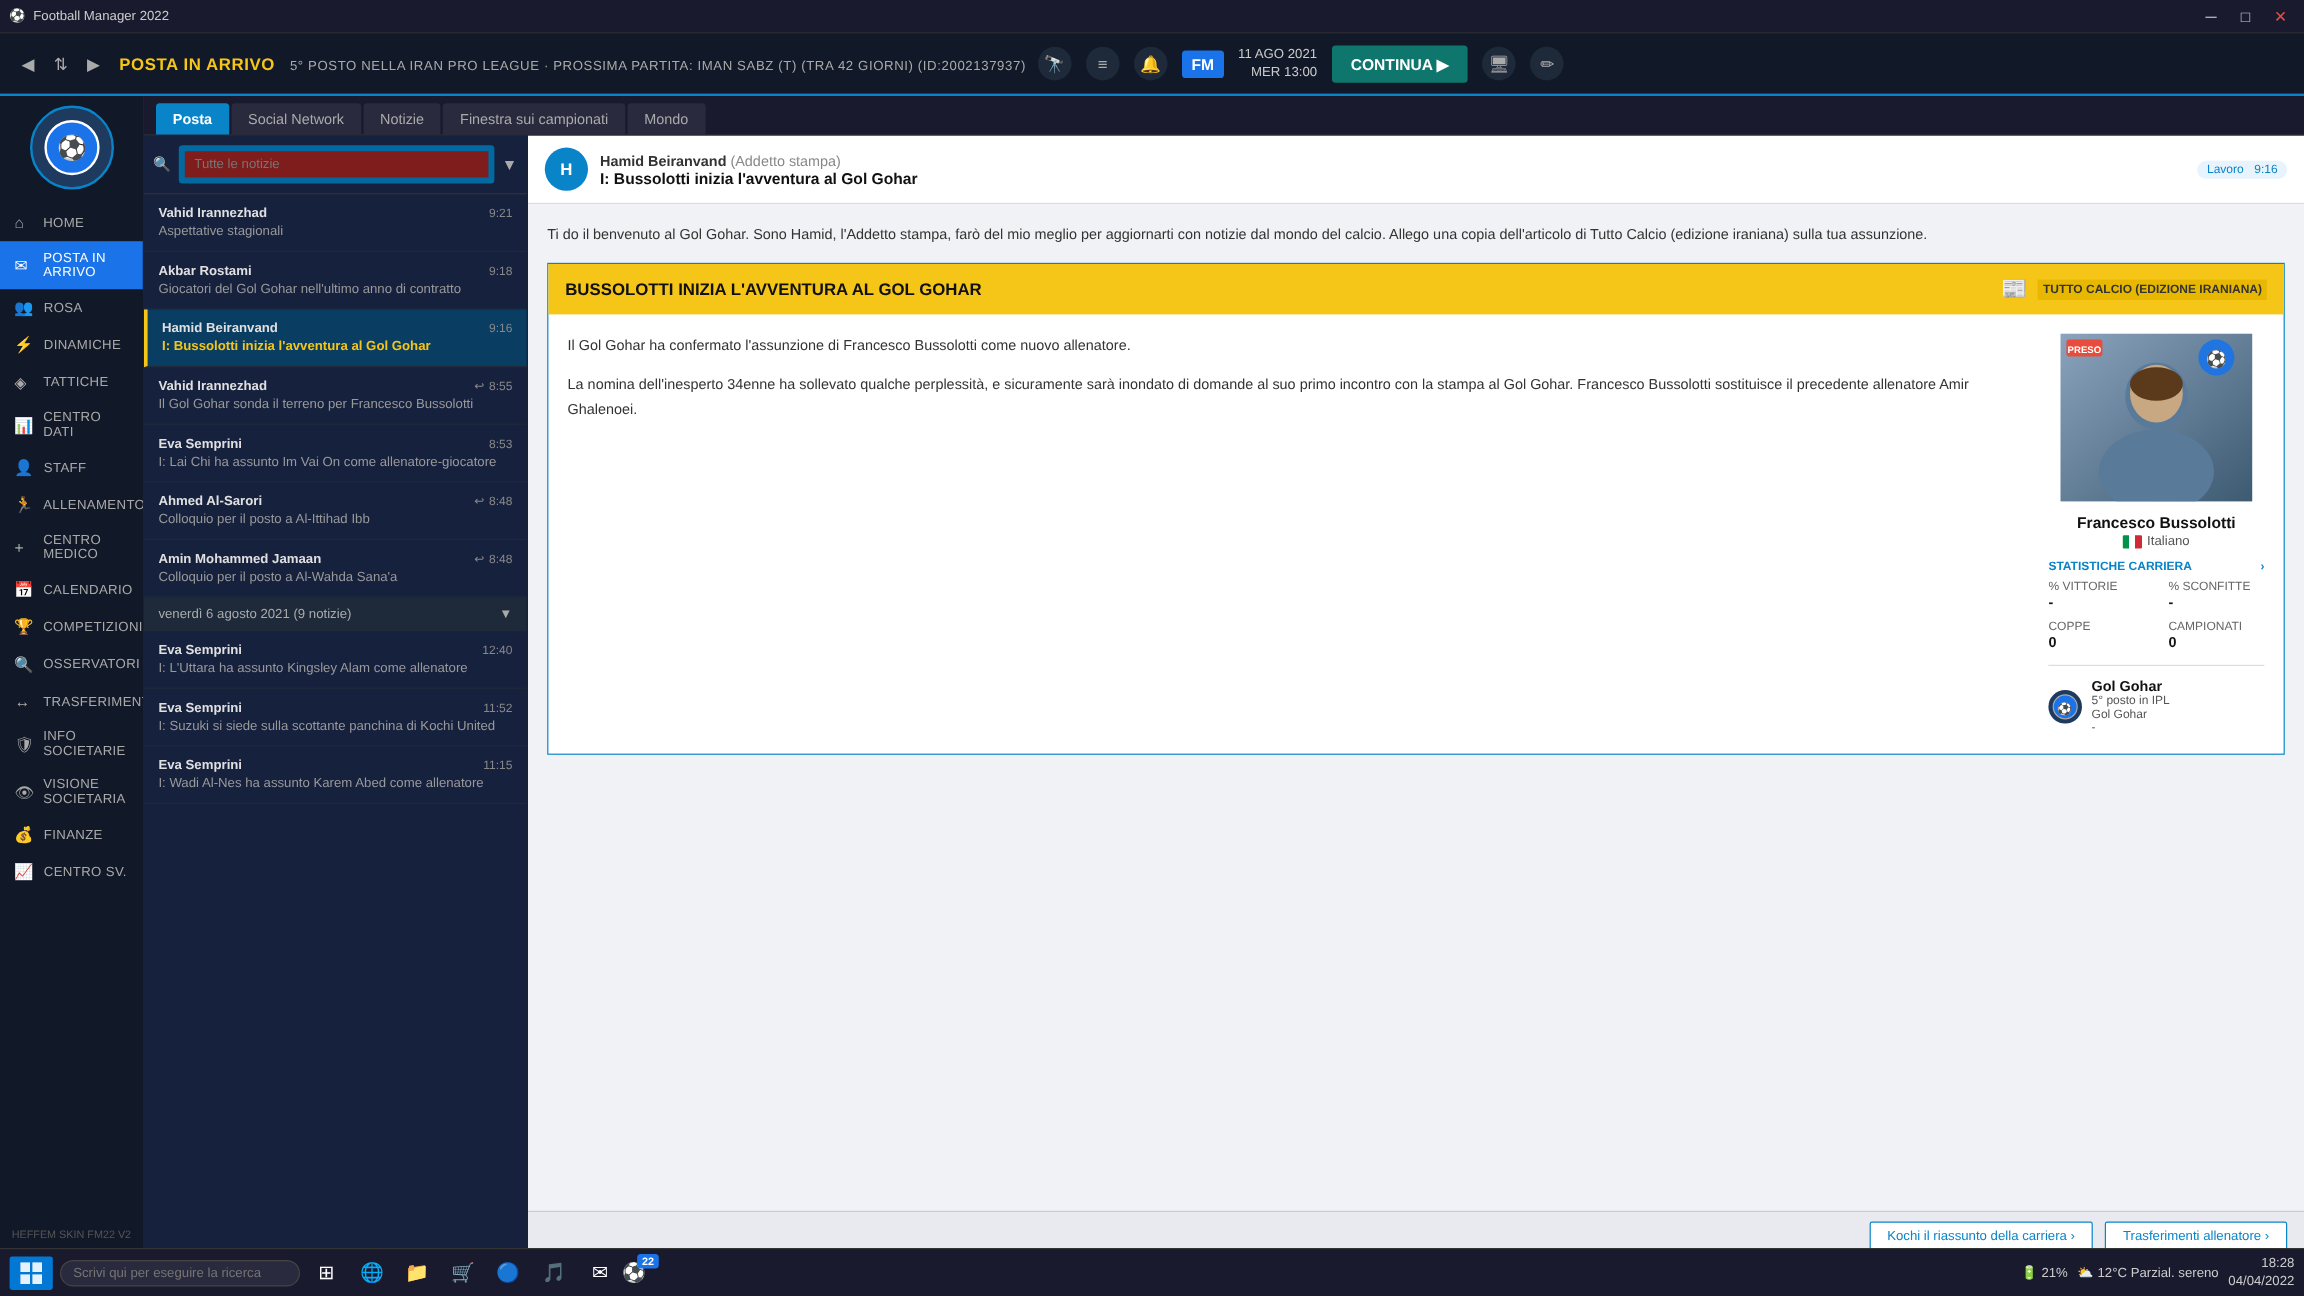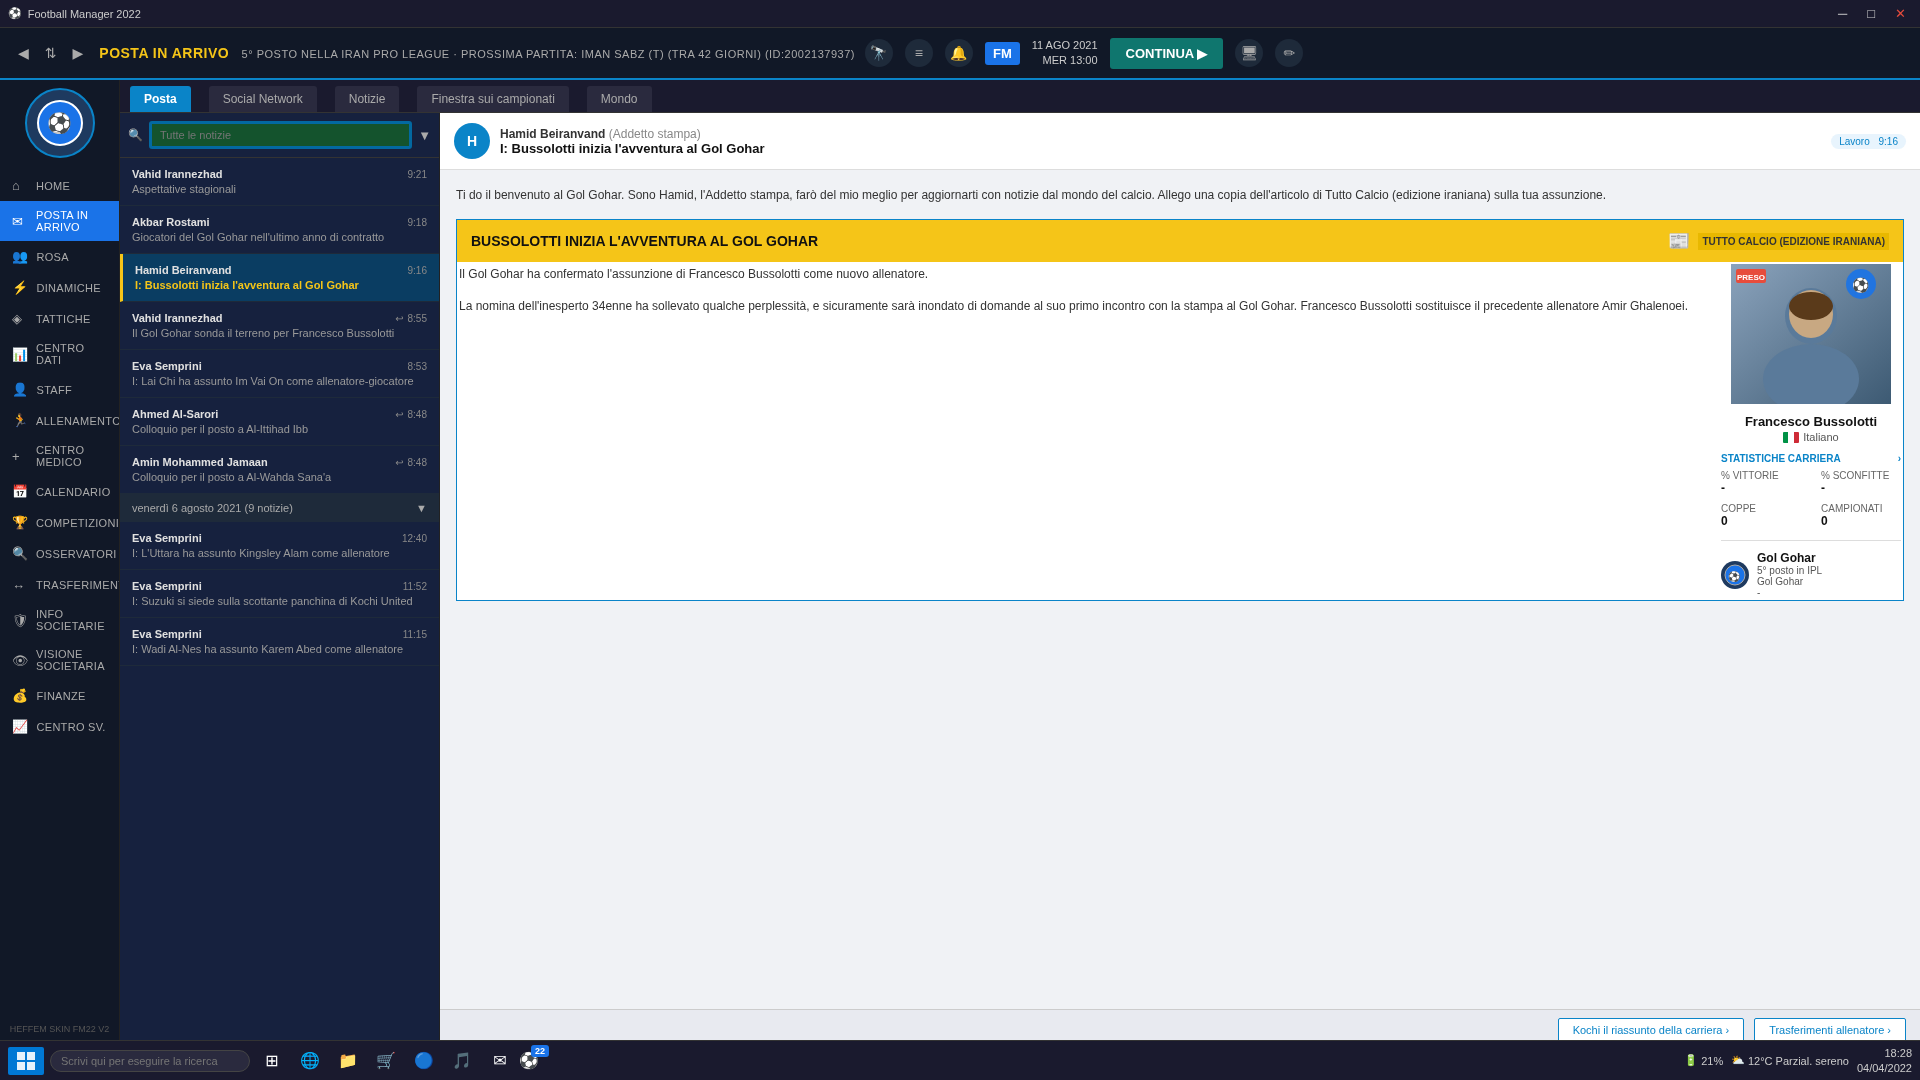--- a/index.html
+++ b/index.html
@@ -27,31 +27,31 @@
 
     
     #sidebar { width: 120px; background: #111827; display: flex; flex-direction: column; align-items: center; padding: 8px 0; border-right: 1px solid #222; overflow-y: auto; }
     #club-logo { width: 70px; height: 70px; background: #1e3a5f; border-radius: 50%; display: flex; align-items: center; justify-content: center; margin-bottom: 12px; border: 2px solid #0a84c8; }
     .sidebar-item { width: 100%; display: flex; align-items: center; gap: 8px; padding: 8px 12px; cursor: pointer; color: #aaa; font-size: 11px; text-transform: uppercase; letter-spacing: 0.3px; }
     .sidebar-item.active { background: #1a73e8; color: #fff; }
     .sidebar-item .s-icon { font-size: 13px; min-width: 16px; }
 
     
     #content-area { flex: 1; display: flex; flex-direction: column; overflow: hidden; }
-    #tabs { background: #1a1a2e; display: flex; gap: 18px; padding: 6px 10px 0; border-bottom: 1px solid #333; }
+    #tabs { background: #1a1a2e; display: flex; gap: 2px; padding: 6px 10px 0; border-bottom: 1px solid #333; }
     .tab { padding: 6px 14px; background: #2a2a3e; color: #aaa; cursor: pointer; border-radius: 3px 3px 0 0; font-size: 12px; }
     .tab.active { background: #0a84c8; color: #fff; font-weight: bold; }
 
     
     #panels { display: flex; flex: 1; overflow: hidden; }
 
     
     #inbox-panel { width: 320px; background: #16213e; border-right: 1px solid #222; display: flex; flex-direction: column; }
     #inbox-search { padding: 8px; border-bottom: 1px solid #333; display: flex; align-items: center; gap: 6px; }
-    #inbox-search input { flex: 1; background: #14532d; border: 3px solid #0369a1; color: #fff; padding: 5px 8px; border-radius: 3px; font-size: 11px; outline: none; }
+    #inbox-search input { flex: 1; background: #7f1d1d; border: 5px solid #0369a1; color: #fff; padding: 5px 8px; border-radius: 3px; font-size: 11px; outline: none; }
     #inbox-search .filter-icon { color: #aaa; cursor: pointer; font-size: 13px; }
     #inbox-list { flex: 1; overflow-y: auto; }
     .inbox-item { padding: 10px 12px; border-bottom: 1px solid #1e2a3a; cursor: pointer; }
     .inbox-item.active { background: #0a3d62; border-left: 3px solid #f5c518; }
     .inbox-item-header { display: flex; justify-content: space-between; align-items: center; margin-bottom: 3px; }
     .inbox-sender { font-weight: bold; color: #e0e0e0; font-size: 11px; }
     .inbox-time { color: #888; font-size: 10px; }
     .inbox-preview { color: #999; font-size: 11px; white-space: nowrap; overflow: hidden; text-overflow: ellipsis; }
     .inbox-preview.active-msg { color: #f5c518; font-weight: bold; }
     .date-separator { padding: 8px 12px; background: #1e2a3a; color: #aaa; font-size: 11px; display: flex; justify-content: space-between; align-items: center; cursor: pointer; }
@@ -68,21 +68,21 @@
 
     #msg-body { flex: 1; overflow-y: auto; padding: 16px; }
     #msg-intro { font-size: 12px; color: #333; line-height: 1.6; margin-bottom: 14px; }
 
     
     #article-box { border: 1px solid #0a84c8; background: #fff; }
     #article-header { background: #f5c518; padding: 10px 14px; display: flex; justify-content: space-between; align-items: center; }
     #article-header h2 { font-size: 14px; font-weight: bold; color: #111; text-transform: uppercase; }
     #article-header-right { display: flex; align-items: center; gap: 8px; }
     #article-source { font-size: 10px; color: #333; background: #e8b800; padding: 3px 4px; font-weight: bold; }
-    #article-content { display: flex; padding: 2px; gap: 14px; }
+    #article-content { display: flex; padding: 16px; gap: 14px; }
     #article-text { flex: 1; font-size: 12px; color: #333; line-height: 1.8; }
     #article-text p { margin-bottom: 10px; }
     #article-sidebar { width: 180px; display: flex; flex-direction: column; align-items: center; }
     #coach-photo { width: 160px; height: 140px; background: #c8d8e8; display: flex; align-items: center; justify-content: center; overflow: hidden; margin-bottom: 10px; position: relative; }
     #coach-photo-img { width: 100%; height: 100%; background: linear-gradient(135deg, #8ba3bc 0%, #5a7a9a 50%, #3d5a73 100%); display: flex; align-items: flex-end; justify-content: center; }
     #coach-name { font-weight: bold; font-size: 13px; color: #111; text-align: center; margin-bottom: 2px; }
     #coach-nationality { font-size: 11px; color: #555; text-align: center; margin-bottom: 10px; display: flex; align-items: center; gap: 4px; justify-content: center; }
     #stats-header { font-size: 10px; font-weight: bold; color: #0a84c8; text-transform: uppercase; width: 100%; margin-bottom: 6px; display: flex; justify-content: space-between; align-items: center; }
     #stats-header span { cursor: pointer; }
     .stats-row { display: flex; gap: 20px; width: 100%; margin-bottom: 8px; }

